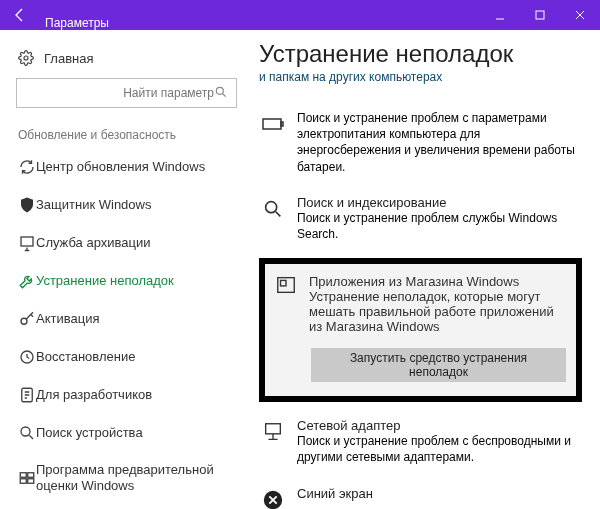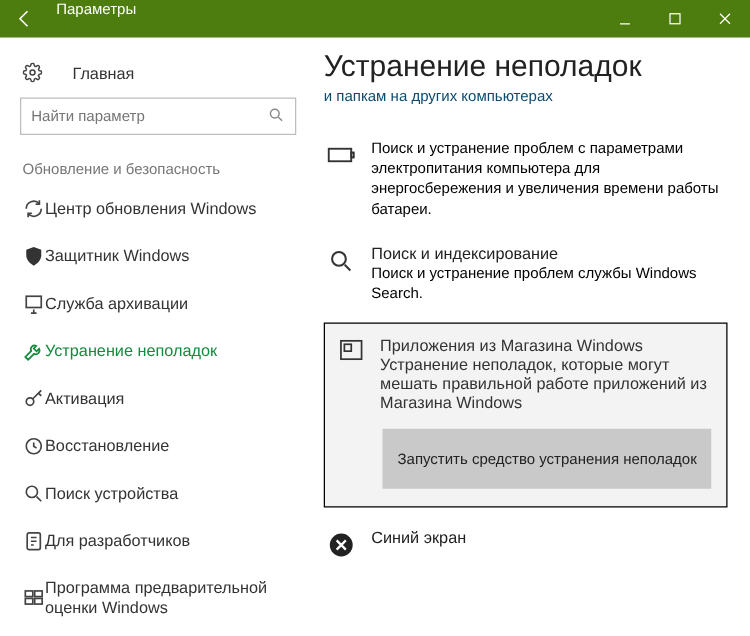--- a/index.html
+++ b/index.html
@@ -1,44 +1,44 @@
 <!DOCTYPE html>
 <html><head>
 <meta charset="utf-8">
 <style>
 * { margin: 0; padding: 0; box-sizing: border-box; }
 body { font-family: 'Segoe UI', Tahoma, sans-serif; background: #fff; width: 600px; height: 509px; overflow: hidden; font-size: 13px; color: #333; }
-.titlebar { height: 30px; background: #4d7c0f; color: #fff; display: flex; align-items: flex-start; }
+.titlebar { height: 30px; background: #6d28d9; color: #fff; display: flex; align-items: flex-end; }
 .tb-back { width: 40px; height: 30px; display: flex; align-items: center; justify-content: center; }
 .tb-title { flex: 1; padding-left: 5px; font-size: 12px; }
 .tb-controls { display: flex; }
 .tb-btn { width: 40px; height: 30px; display: flex; align-items: center; justify-content: center; }
 .content { display: flex; height: calc(509px - 30px); }
 .sidebar { width: 255px; padding: 14px 8px 14px 16px; overflow: hidden; }
-.home-row { display: flex; align-items: center; padding: 6px 4px 10px 2px; gap: 24px; }
+.home-row { display: flex; align-items: center; padding: 6px 4px 10px 2px; gap: 10px; }
 .home-row .label { font-size: 13px; color: #333; }
 .search-box { display: flex; align-items: center; border: 1px solid #bdbdbd; height: 30px; padding: 0 8px; margin: 2px 10px 14px 0; }
-.search-box input { flex: 1; border: none; outline: none; font-size: 12px; font-family: inherit; color: #888; }
+.search-box input { flex: 1; border: none; outline: none; font-size: 12px; font-family: inherit; color: #888; text-align: right; }
 .section-title { font-size: 12px; color: #777; padding: 6px 2px 4px; }
 .nav-list { margin-top: 2px; }
 .nav-item { display: flex; align-items: center; padding: 10px 4px 10px 2px; cursor: pointer; }
 .nav-item .label { font-size: 13px; color: #333; line-height: 1.25; }
 .nav-item.active .label { color: #138b3c; }
 .nav-item .icon { width: 18px; height: 18px; display: flex; align-items: center; justify-content: center; flex-shrink: 0; }
 .nav-item.active .icon svg { stroke: #138b3c; }
 .main { flex: 1; padding: 10px 18px 10px 4px; overflow: hidden; }
 .page-title { font-size: 24px; font-weight: 300; color: #222; margin-bottom: 2px; }
 .page-sub { font-size: 12px; color: #0c4a6e; margin-bottom: 18px; }
 .tile { display: flex; gap: 12px; padding: 8px 4px 12px 2px; }
 .tile .t-icon { width: 24px; height: 24px; display: flex; align-items: center; justify-content: center; flex-shrink: 0; margin-top: 2px; }
 .tile .t-body .t-title { font-size: 13px; color: #222; }
 .tile .t-body .t-desc { font-size: 12px; color: #000000; line-height: 1.35; }
-.tile-selected { background: #f3f3f3; border: 1px solid #000000; padding: 10px 10px 14px; margin: 4px 0 8px; }
+.tile-selected { background: #f3f3f3; border: 6px solid #000000; padding: 10px 10px 14px; margin: 4px 0 8px; }
 .tile-selected .inner { display: flex; gap: 12px; }
-.run-btn { display: block; margin: 14px 0 0 36px; background: #c9c9c9; border: none; padding: 17px 12px; font-size: 12px; color: #222; cursor: pointer; }
+.run-btn { display: block; margin: 14px 0 0 36px; background: #c9c9c9; border: none; padding: 3px 12px; font-size: 12px; color: #222; cursor: pointer; }
 .icon svg, .t-icon svg, .tb-back svg, .tb-btn svg { display: block; }
 </style>
 </head>
 <body>
 
 <div class="titlebar">
   <div class="tb-back">
     <svg width="16" height="16" viewBox="0 0 16 16" fill="none" stroke="#fff" stroke-width="1.3">
         <path d="M10 2 L4 8 L10 14"></path>
       </svg>
@@ -133,34 +133,34 @@
             <svg width="18" height="18" viewBox="0 0 24 24" fill="none" stroke="#444" stroke-width="1.8">
               <circle cx="12" cy="12" r="8"></circle>
               <path d="M12 8 L12 12 L15 14"></path>
             </svg>
           </span>
         <span class="label">Восстановление</span>
       </div>
       <div class="nav-item">
         <span class="icon">
             <svg width="18" height="18" viewBox="0 0 24 24" fill="none" stroke="#444" stroke-width="1.8">
+              <rect x="5" y="3" width="14" height="18" rx="2"></rect>
+              <path d="M9 8 H15 M9 12 H15 M9 16 H12"></path>
+            </svg>
+          </span>
+        <span class="label">Для разработчиков</span>
+      </div>
+      <div class="nav-item">
+        <span class="icon">
+            <svg width="18" height="18" viewBox="0 0 24 24" fill="none" stroke="#444" stroke-width="1.8">
               <circle cx="10" cy="10" r="6"></circle>
               <path d="M20 20 L15 15"></path>
             </svg>
           </span>
         <span class="label">Поиск устройства</span>
-      </div>
-      <div class="nav-item">
-        <span class="icon">
-            <svg width="18" height="18" viewBox="0 0 24 24" fill="none" stroke="#444" stroke-width="1.8">
-              <rect x="5" y="3" width="14" height="18" rx="2"></rect>
-              <path d="M9 8 H15 M9 12 H15 M9 16 H12"></path>
-            </svg>
-          </span>
-        <span class="label">Для разработчиков</span>
       </div>
       <div class="nav-item">
         <span class="icon">
             <svg width="18" height="18" viewBox="0 0 24 24" fill="none" stroke="#444" stroke-width="1.8">
               <rect x="3" y="5" width="8" height="6"></rect>
               <rect x="13" y="5" width="8" height="6"></rect>
               <rect x="3" y="13" width="8" height="6"></rect>
               <rect x="13" y="13" width="8" height="6"></rect>
             </svg>
           </span>
@@ -207,20 +207,32 @@
             </svg>
           </span>
         <div class="t-body">
           <div class="t-title">Приложения из Магазина Windows</div>
           <div class="t-desc">Устранение неполадок, которые могут мешать правильной работе приложений из Магазина Windows</div>
         </div>
       </div>
       <button class="run-btn">Запустить средство устранения неполадок</button>
     </div>
 
+    <div class="tile">
+      <span class="t-icon">
+          <svg width="22" height="22" viewBox="0 0 24 24" fill="none" stroke="#333" stroke-width="1.5">
+            <rect x="4" y="3" width="16" height="11"></rect>
+            <path d="M12 14 L12 20 M7 20 L17 20"></path>
+          </svg>
+        </span>
+      <div class="t-body">
+        <div class="t-title">Сетевой адаптер</div>
+        <div class="t-desc">Поиск и устранение проблем с беспроводными и другими сетевыми адаптерами.</div>
+      </div>
+    </div>
 
     <div class="tile">
       <span class="t-icon">
           <svg width="22" height="22" viewBox="0 0 24 24">
             <circle cx="12" cy="12" r="10" fill="#222"></circle>
             <path d="M8 8 L16 16 M16 8 L8 16" stroke="#fff" stroke-width="2"></path>
           </svg>
         </span>
       <div class="t-body">
         <div class="t-title">Синий экран</div>

